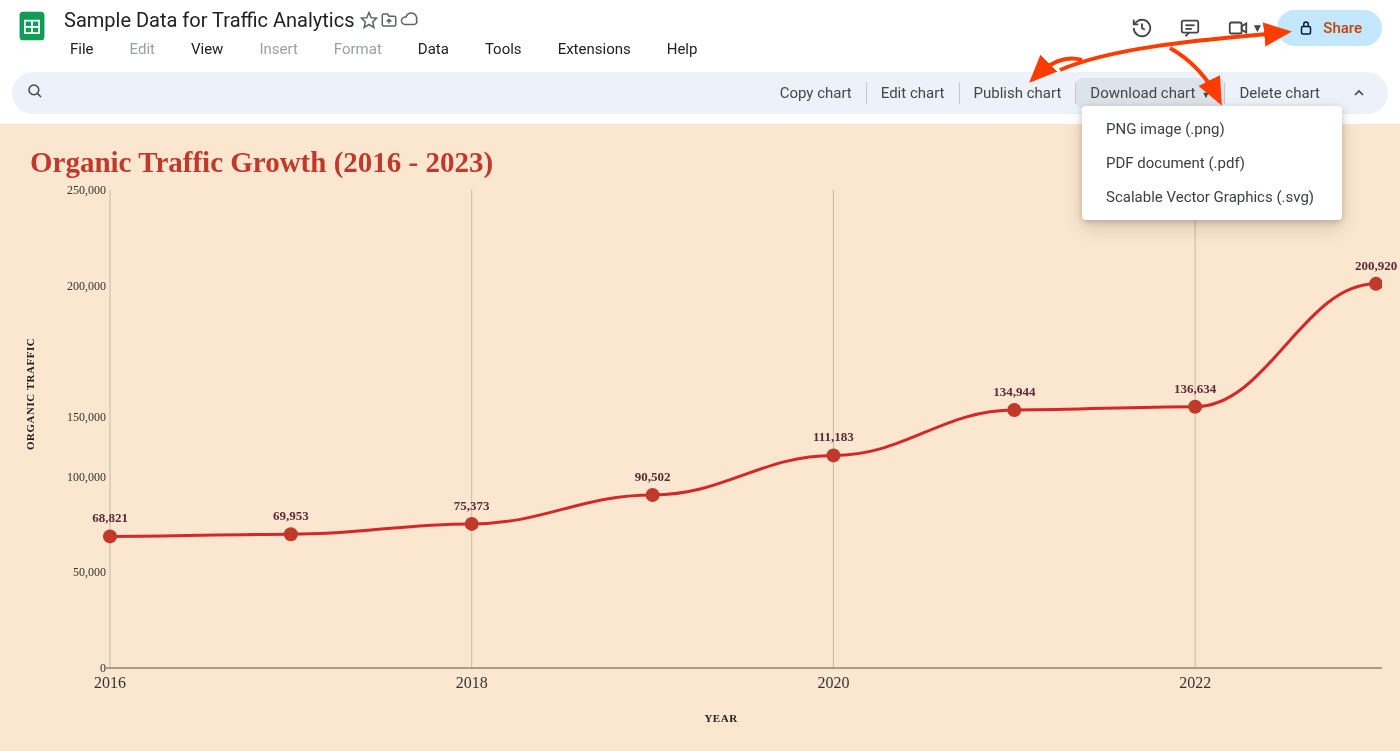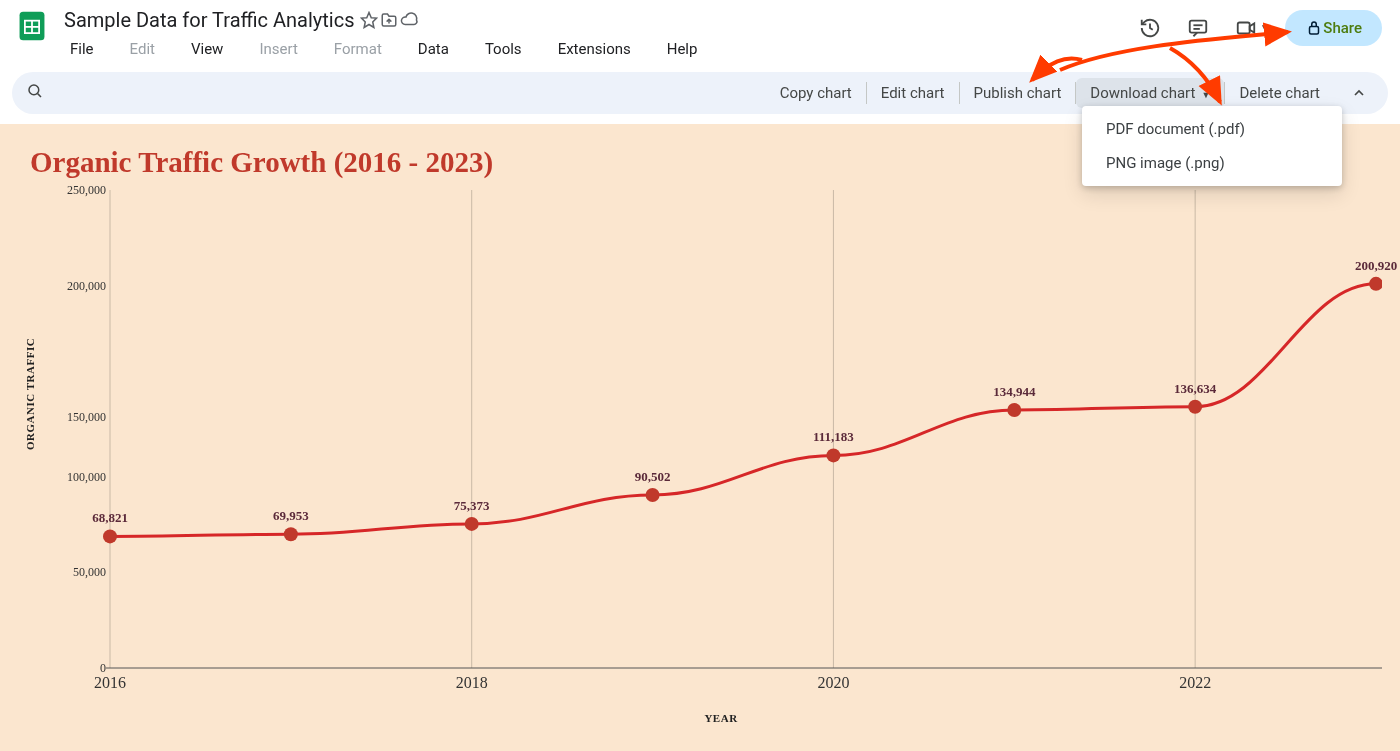--- a/index.html
+++ b/index.html
@@ -44,22 +44,22 @@
     display: flex; align-items: center; gap: 14px; padding-right: 6px; padding-top: 4px;
   }
   .hdr-icon-btn {
     width: 34px; height: 34px; border-radius: 50%;
     display: flex; align-items: center; justify-content: center;
     color: #444746; cursor: pointer;
   }
   .meet-group { display: flex; align-items: center; }
   .meet-caret { font-size: 12px; color: #444746; margin-left: -4px;}
   .share-btn {
-    display: flex; align-items: center; gap: 0;
-    background: #c2e7ff; color: #4d7c0f;
+    display: flex; align-items: center; gap: 8px;
+    background: #c2e7ff; color: #c2410c;
     border-radius: 40px; padding: 9px 20px;
     font-size: 15px; font-weight: 500; cursor: pointer;
   }
   
   .chart-toolbar {
     margin: 10px 12px 0 12px;
     background: #edf2fa;
     border-radius: 40px;
     height: 42px;
     display: flex; align-items: center;
@@ -246,22 +246,23 @@
   <div class="tb-divider"></div>
   <div class="tb-action">Delete chart</div>
   <div class="tb-collapse">
     <svg width="16" height="16" viewBox="0 0 24 24" fill="none" stroke="#444746" stroke-width="2.5">
         <polyline points="6 15 12 9 18 15"></polyline>
       </svg>
   </div>
 </div>
 
 <div class="download-menu" id="download-menu">
+    <div class="dm-item">PNG image (.png)</div>
     <div class="dm-item">PDF document (.pdf)</div>
-    <div class="dm-item">PNG image (.png)</div>
+    <div class="dm-item">Scalable Vector Graphics (.svg)</div>
   </div>
 
 <div class="chart-area">
   <div class="chart-title">Organic Traffic Growth (2016 - 2023)</div>
   <div class="plot" id="plot">
     <div class="yaxis-title">ORGANIC TRAFFIC</div>
     <div class="xaxis-title">YEAR</div>
 
   <svg class="plot-svg" width="1322" height="482">
         <line x1="50" x2="50" y1="0" y2="478" stroke="#c9b9a6" stroke-width="1"></line>

